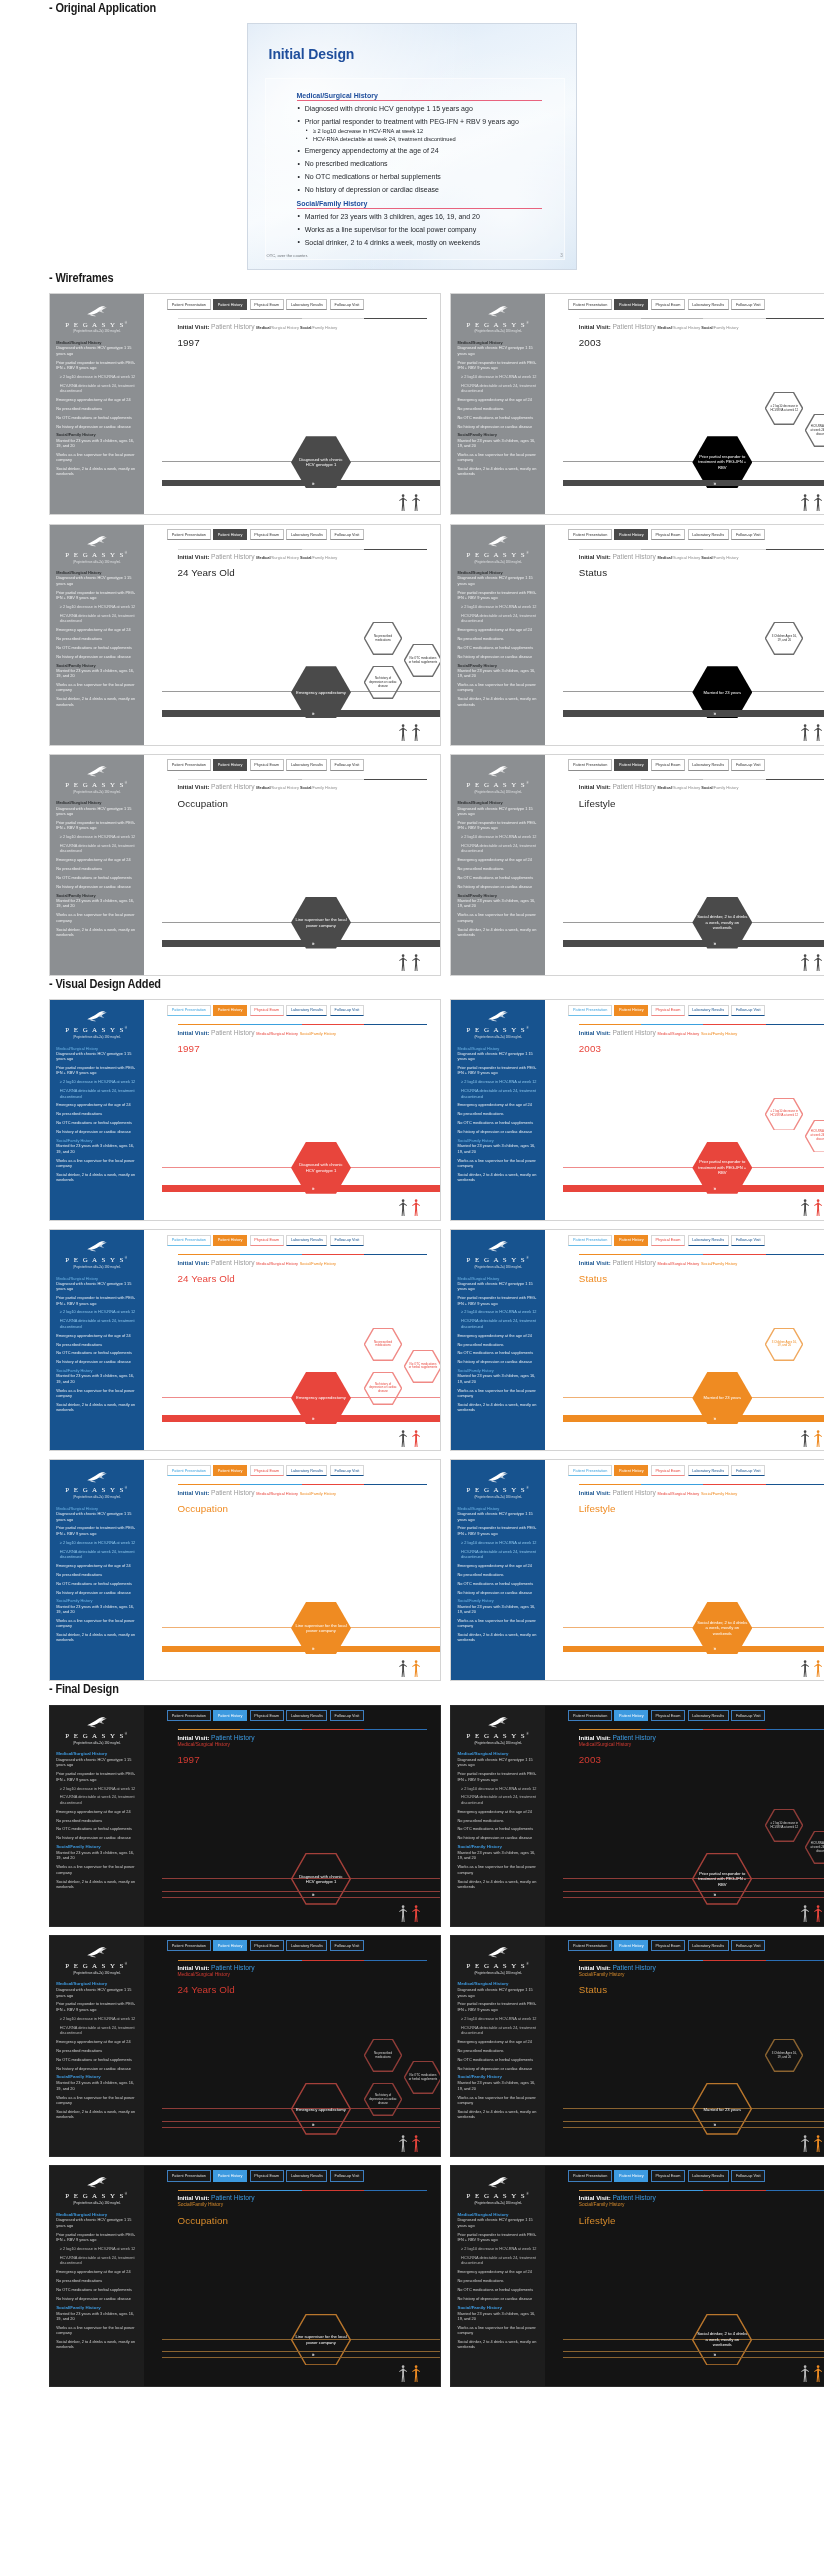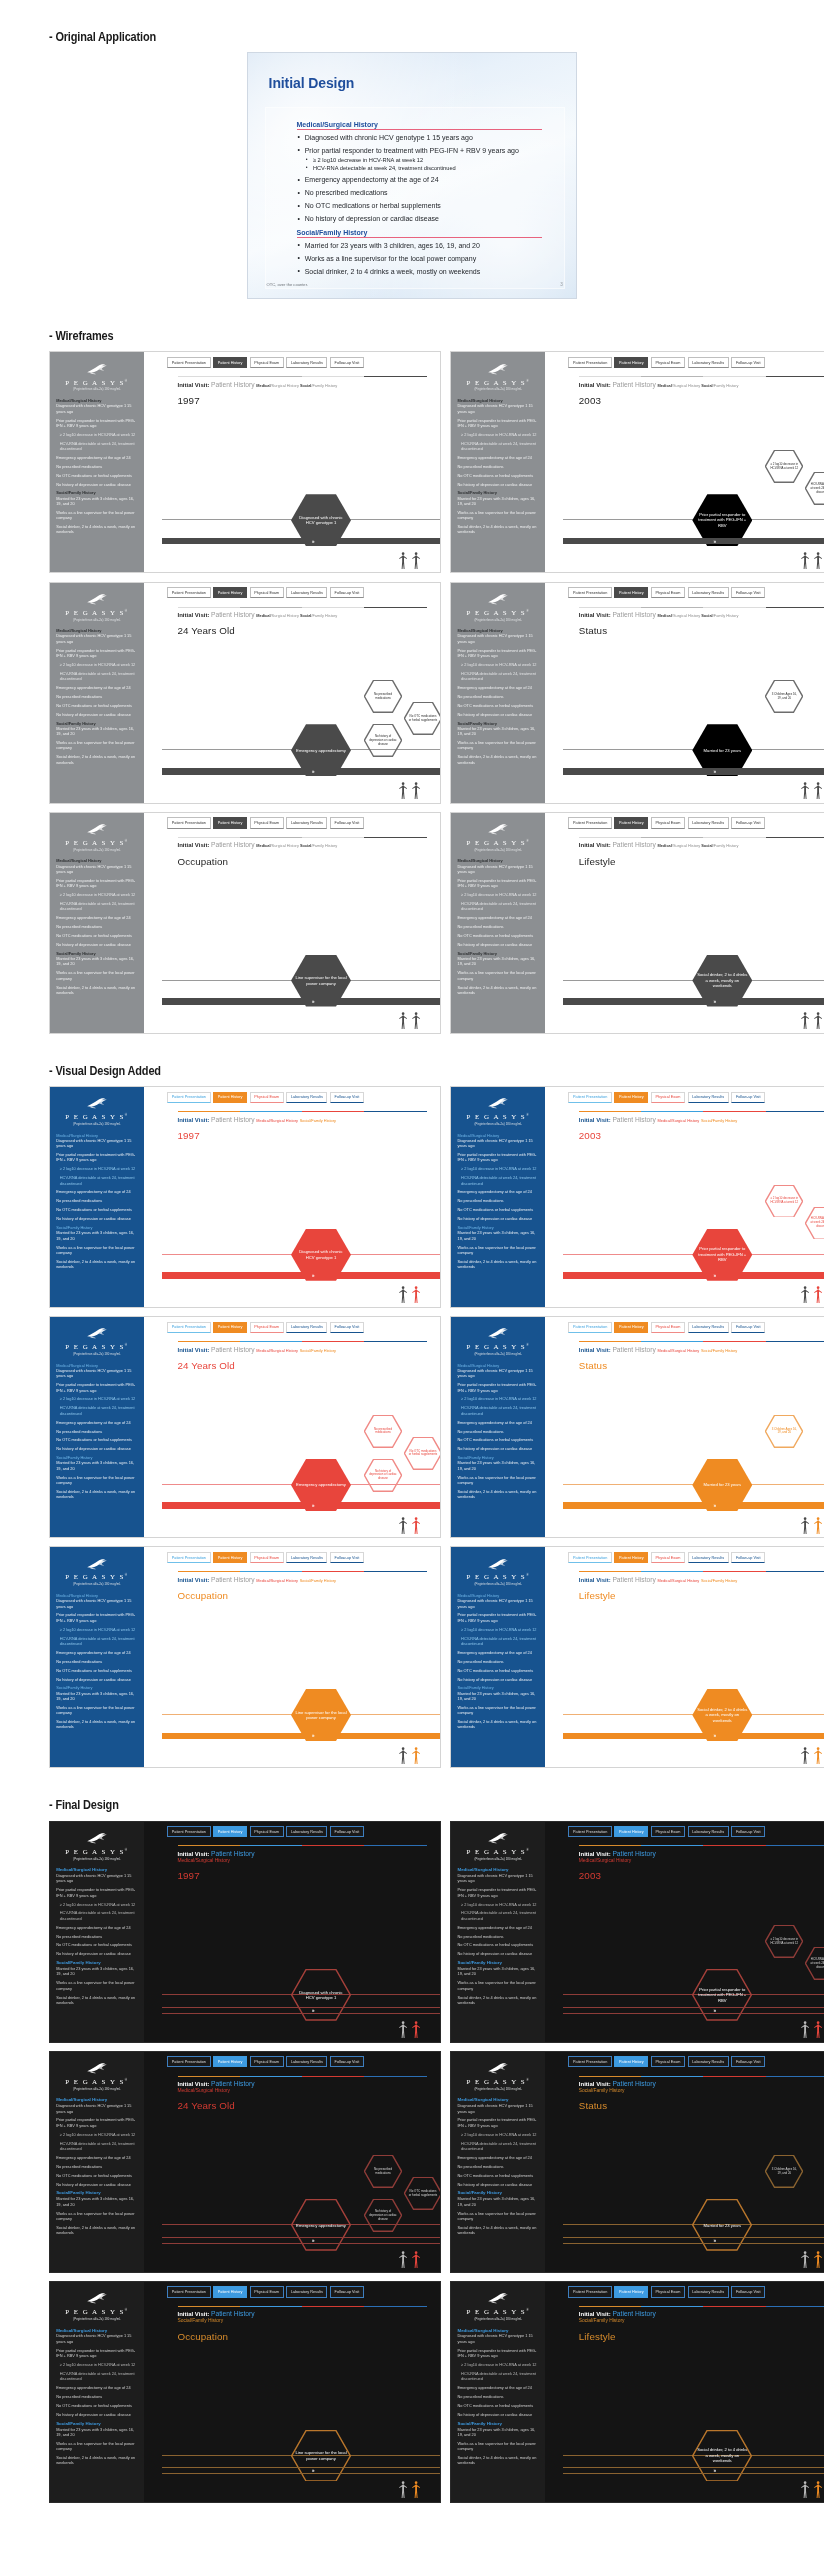--- a/index.html
+++ b/index.html
@@ -11,21 +11,21 @@
   }
   .page { width:824px; position:relative; padding-bottom:20.6px; }
 
   
   .section-head {
     font-family:"Liberation Sans", sans-serif;
     font-weight:700; font-size:13.4px; letter-spacing:-0.2px;
     color:#1a1a1a; margin:0 0 8.2px 49px;
     transform:scaleX(0.82); transform-origin:left center;
   }
-  .sec-block { padding-top:29px; }
+  .sec-block { }
 
   
   .orig-wrap { display:flex; justify-content:center; }
   .orig-slide {
     width:330px; height:247px; position:relative; overflow:hidden;
     background:linear-gradient(160deg,#cfe0f2 0%,#e8f1fa 28%,#f4f9fd 55%,#dce9f6 80%,#c9ddf0 100%);
     border:0.5px solid #cfd8e3;
   }
   .orig-slide:before{
     content:""; position:absolute; left:-93px; top:-82px; width:330px; height:422px;

